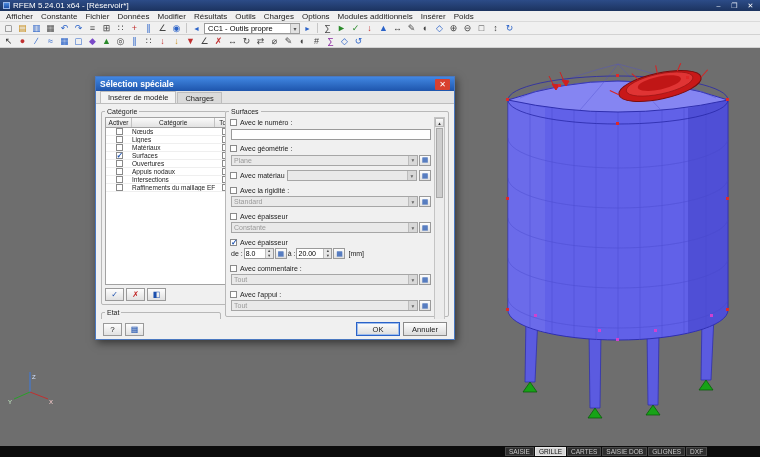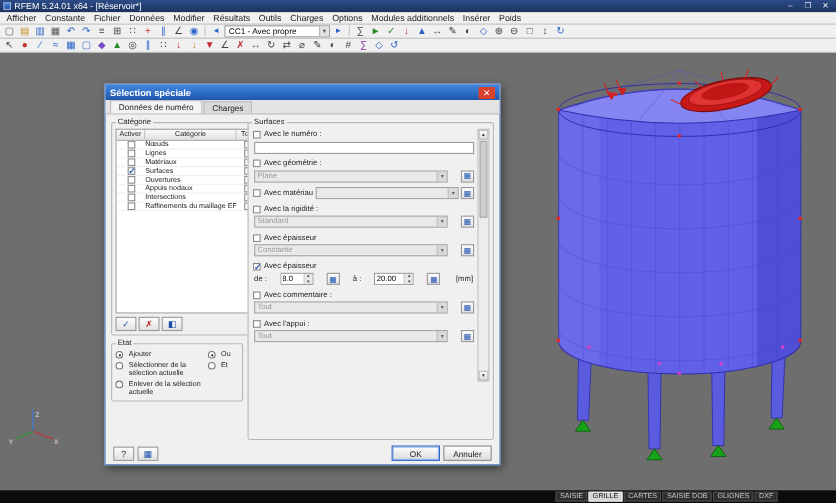--- a/index.html
+++ b/index.html
@@ -29,21 +29,21 @@
   .canvas { flex:1; position:relative; background:#6e6e6e; overflow:hidden; }
   .model { position:absolute; inset:0; }
 
   
   .statusbar { height:11px; background:#0c0c0c; position:relative; flex:none; }
   .status-tabs { position:absolute; left:505px; top:1px; display:flex; gap:1px; }
   .stab { font-size:6.5px; color:#c8c8c8; background:#2e2e2e; border:1px solid #4a4a4a; padding:0 3px; height:9px; line-height:8px; white-space:nowrap; }
   .stab.active { background:#d6d6d6; color:#111; border-color:#e8e8e8; }
 
   
-  .dialog { position:absolute; left:95px; top:28px; width:360px; height:347px; background:#f0f0f0; border:1px solid #4a78c0; box-shadow:2px 3px 8px rgba(0,0,0,.5); display:flex; flex-direction:column; font-size:8px; color:#222; }
+  .dialog { position:absolute; left:95px; top:28px; width:360px; height:264px; background:#f0f0f0; border:1px solid #4a78c0; box-shadow:2px 3px 8px rgba(0,0,0,.5); display:flex; flex-direction:column; font-size:8px; color:#222; }
   .dlg-title { height:14px; background:linear-gradient(#4187e2,#1e55ac); color:#fff; display:flex; align-items:center; padding:0 4px; font-size:8.5px; font-weight:bold; flex:none; }
   .dlg-close { margin-left:auto; width:15px; height:11px; background:#d8402f; color:#fff; font-size:8px; font-weight:normal; line-height:11px; text-align:center; border-radius:1px; }
   .dlg-tabs { height:13px; background:#e4e4e4; border-bottom:1px solid #bdbdbd; display:flex; align-items:flex-end; gap:1px; padding:1px 4px 0; flex:none; }
   .dtab { padding:1px 7px 0; border:1px solid #bdbdbd; border-bottom:none; background:#dadada; font-size:7.5px; height:11px; }
   .dtab.active { background:#f3f3f3; height:12px; }
   .dlg-body { flex:1; display:flex; gap:4px; padding:4px 5px 2px; overflow:hidden; }
   .left-col { width:120px; display:flex; flex-direction:column; gap:4px; flex:none; }
   .right-col { flex:1; }
   .group { border:1px solid #b8b8b8; border-radius:2px; padding:2px 3px 3px; background:#f0f0f0; }
   .group legend { font-size:7px; padding:0 2px; color:#222; }
@@ -68,21 +68,21 @@
   .radio { width:7px; height:7px; border:1px solid #777; border-radius:50%; background:#fff; position:relative; display:inline-block; margin-top:0; }
   .radio.sel::after { content:""; position:absolute; left:1.5px; top:1.5px; width:2.5px; height:2.5px; background:#222; border-radius:50%; }
   .rlabel { line-height:7.5px; }
 
   
   .surf-wrap { position:relative; height:230px; }
   .surf-list { position:absolute; left:0; top:0; right:12px; bottom:0; overflow:hidden; padding:1px 2px 0 1px; }
   .filt { margin-bottom:4.5px; }
   .cbrow { display:flex; align-items:center; gap:3px; height:9px; font-size:7px; }
   .flabel { white-space:nowrap; }
-  .ctl { display:flex; align-items:center; gap:12px; margin-top:1.5px; padding-left:1px; }
+  .ctl { display:flex; align-items:center; gap:1px; margin-top:1.5px; padding-left:1px; }
   .txt { height:11px; flex:1; border:1px solid #9a9a9a; background:#fff; font-size:7px; padding:0 2px; font-family:"Liberation Sans",sans-serif; }
   .combo { height:11px; flex:1; border:1px solid #a6a6a6; background:#e9e9e9; color:#9a9a9a; display:flex; align-items:center; justify-content:space-between; font-size:7px; padding-left:2px; overflow:hidden; }
   .combo .arrowbox { width:9px; height:100%; background:#d8d8d8; border-left:1px solid #bdbdbd; font-size:5.5px; color:#666; display:flex; align-items:center; justify-content:center; flex:none; }
   .mini { width:12px; height:11px; border:1px solid #9a9a9a; background:linear-gradient(#fdfdfd,#e1e1e1); color:#1a4fae; font-size:7px; display:flex; align-items:center; justify-content:center; flex:none; }
   .filt.inline { display:flex; align-items:center; gap:2px; }
   .filt.inline .cbrow { flex:none; }
   .filt.inline .combo { margin:0; }
   .spin { display:flex; height:11px; border:1px solid #9a9a9a; background:#fff; flex:none; }
   .spin input { border:none; width:100%; font-size:7px; padding:0 1px; font-family:"Liberation Sans",sans-serif; outline:none; }
   .spin.w1 { width:30px; } .spin.w2 { width:36px; }
@@ -169,21 +169,21 @@
         <span class="tbi">
           <span style="color: rgb(68, 68, 68);">∠</span>
         </span>
         <span class="tbi">
           <span style="color: rgb(42, 98, 200);">◉</span>
         </span>
       </span>
     <span class="tb-sep"></span>
     <span class="tbi" style="font-size:7px;color:#2a62c8;">◄</span>
     <span class="combo-lc">
-      <span>CC1 - Avec propre</span>
+      <span>CC1 - Outils propre</span>
       <span class="carr">▾</span>
     </span>
     <span class="tbi" style="font-size:7px;color:#2a62c8;">►</span>
     <span class="tb-sep"></span>
     <span class="tb-group">
 
     <span class="tbi">
           <span style="color: rgb(68, 68, 68);">∑</span>
         </span>
         <span class="tbi">
@@ -413,21 +413,21 @@
         <text x="-22" y="12" font-size="6" fill="#c8f0c8">Y</text>
       </g>
     </svg>
 
     <div class="dialog">
       <div class="dlg-title">
         <span>Sélection spéciale</span>
         <span class="dlg-close">✕</span>
       </div>
       <div class="dlg-tabs">
-        <span class="dtab active">Données de numéro</span>
+        <span class="dtab active">Insérer de modèle</span>
         <span class="dtab">Charges</span>
       </div>
       <div class="dlg-body">
         <div class="left-col">
           <fieldset class="group">
             <legend>Catégorie</legend>
             <div class="cat-head">
               <span class="ch-a">Activer</span>
               <span class="ch-c">Catégorie</span>
               <span class="ch-t">Tout</span>

